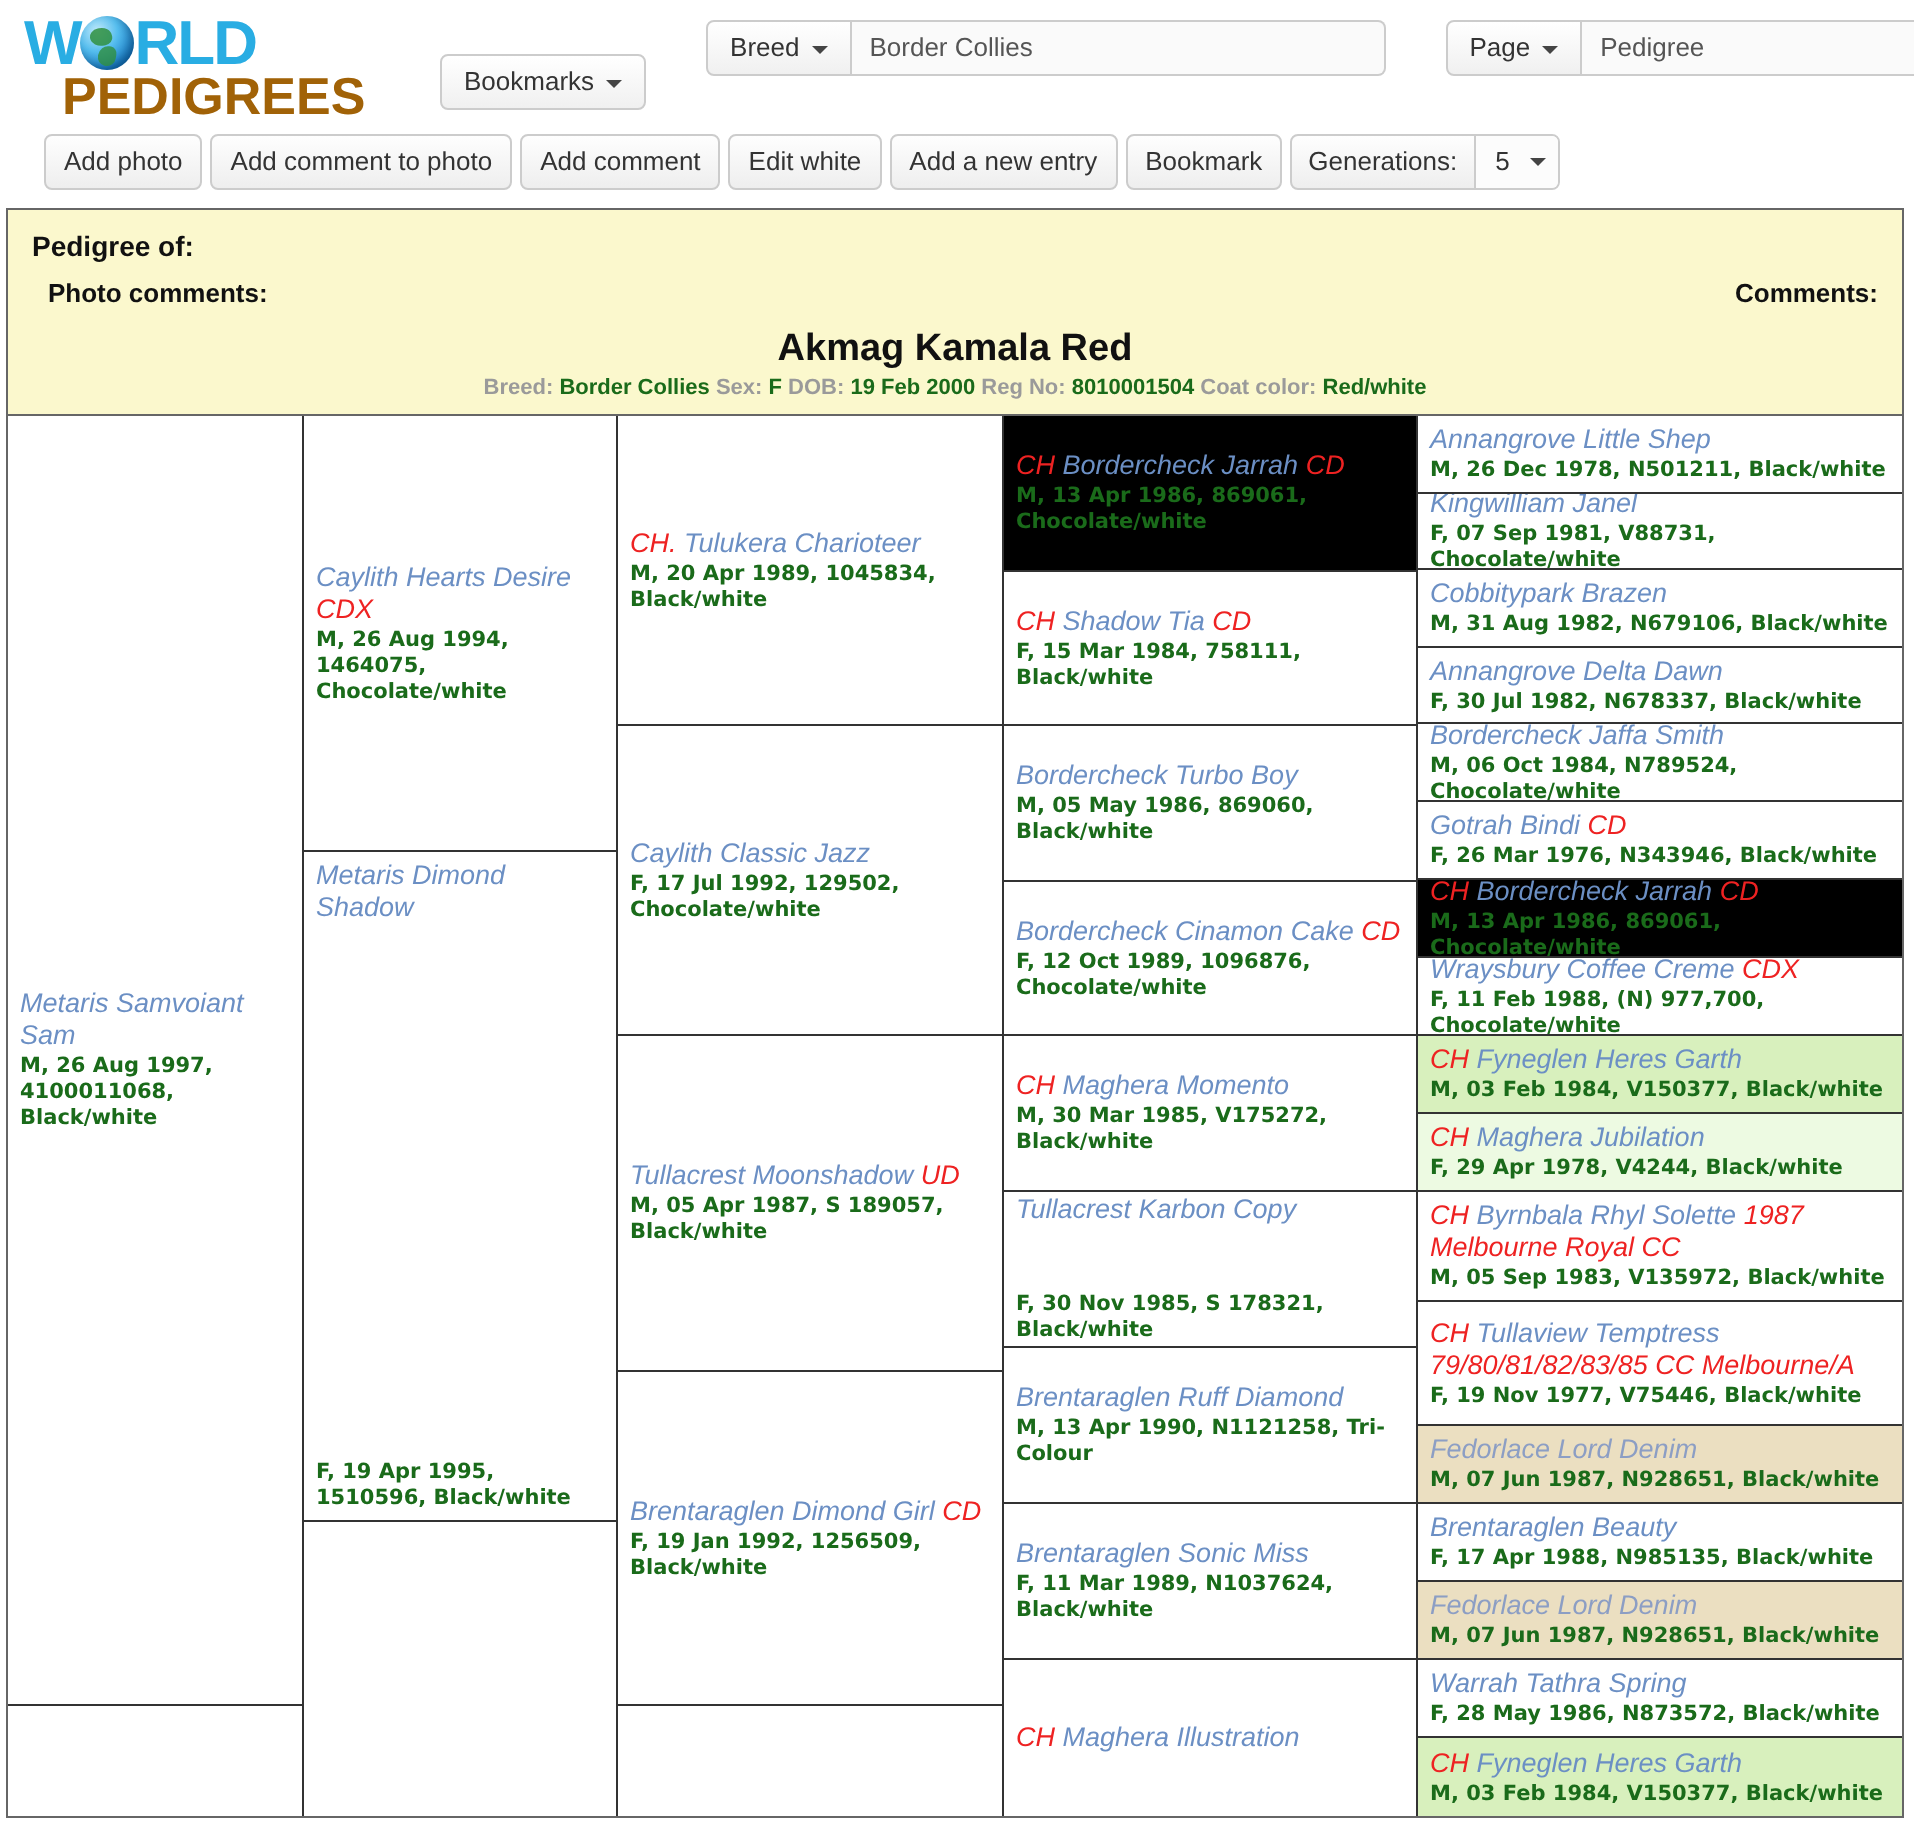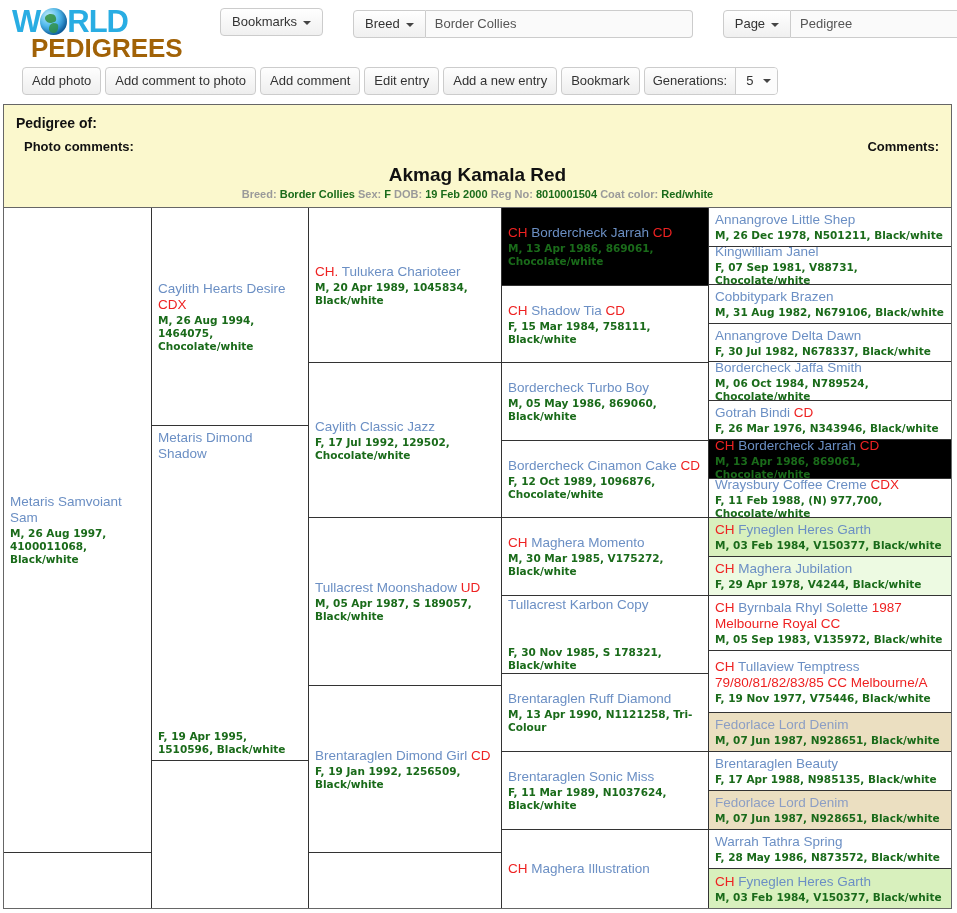--- a/index.html
+++ b/index.html
@@ -49,21 +49,21 @@
   .btn.caret:after{content:"";display:inline-block;margin-left:6px;
     border-left:4px solid transparent;border-right:4px solid transparent;
     border-top:4px solid #444;vertical-align:middle;}
   .inputbox{
     border:1px solid #ccc;border-left:none;border-radius:0 4px 4px 0;
     background:#fafafa;padding:5px 9px;font-size:13px;color:#555;
     line-height:16px;height:16px;
   }
   .grp-join .btn{border-radius:4px 0 0 4px;}
 
-  .bookmarks-wrap{margin-left:30px;margin-top:4px;}
+  .bookmarks-wrap{margin-left:30px;margin-top:23px;}
   .breed-wrap{margin-left:30px;margin-top:6px;}
   .page-wrap{margin-left:30px;margin-top:6px;}
 
   
   .actionbar{display:flex;align-items:center;gap:4px;padding:0 0 0 22px;height:34px;}
   .abtn{
     border:1px solid #ccc;background:linear-gradient(#fefefe,#eeeeee);
     border-radius:4px;padding:5px 9px;font-size:13px;color:#333;
     line-height:16px;white-space:nowrap;cursor:pointer;
   }
@@ -95,21 +95,21 @@
   .col{display:flex;flex-direction:column;border-right:1px solid #333;box-sizing:border-box;}
   .col:last-child{border-right:none;}
   .c1{width:148px;} .c2{width:157px;} .c3{width:193px;} .c4{width:207px;} .c5{width:242px;}
 
   .cell{
     border-bottom:1px solid #333;box-sizing:border-box;
     padding:4px 6px;overflow:hidden;display:flex;flex-direction:column;
     justify-content:center;
   }
   .cell.last{border-bottom:none;}
-  .nm{font-size:13.5px;color:#6b8fc4;line-height:16px;}
+  .nm{font-size:13.5px;color:#6b8fc4;line-height:16px;font-style:italic;}
   .c5 .nm,.c4 .nm{font-size:13.5px;}
   .c1 .nm,.c2 .nm{font-size:13.5px;}
   .ti{color:#ee2222;}
   .meta{font-size:10.5px;color:#1a6b1a;font-weight:bold;line-height:13px;margin-top:1px;
     font-family:"DejaVu Sans","Liberation Sans",sans-serif;}
   .hl-pink{background:#000000;}
   .hl-green{background:#d8f0bd;}
   .hl-green2{background:#edfae2;}
   .hl-tan{background:#ebdfc1;}
   .hl-tan .nm{color:#8c9ec4;}
@@ -141,21 +141,21 @@
   <div class="ctrlgroup page-wrap grp-join">
     <div class="btn caret">Page</div>
     <div class="inputbox" style="width:225px">Pedigree</div>
   </div>
 </div>
 
 <div class="actionbar">
   <div class="abtn">Add photo</div>
   <div class="abtn">Add comment to photo</div>
   <div class="abtn">Add comment</div>
-  <div class="abtn">Edit entry</div>
+  <div class="abtn">Edit white</div>
   <div class="abtn">Add a new entry</div>
   <div class="abtn">Bookmark</div>
   <div class="genwrap">
     <span class="genlabel">Generations:</span>
     <span class="genselect">
       <span>5</span>
       <span class="cv"></span>
     </span>
   </div>
 </div>

